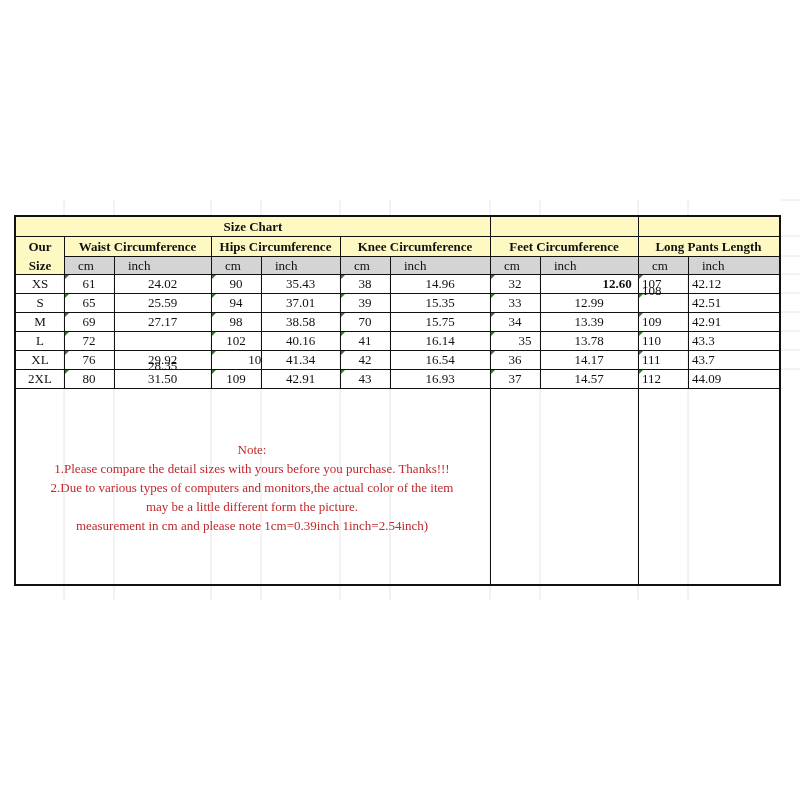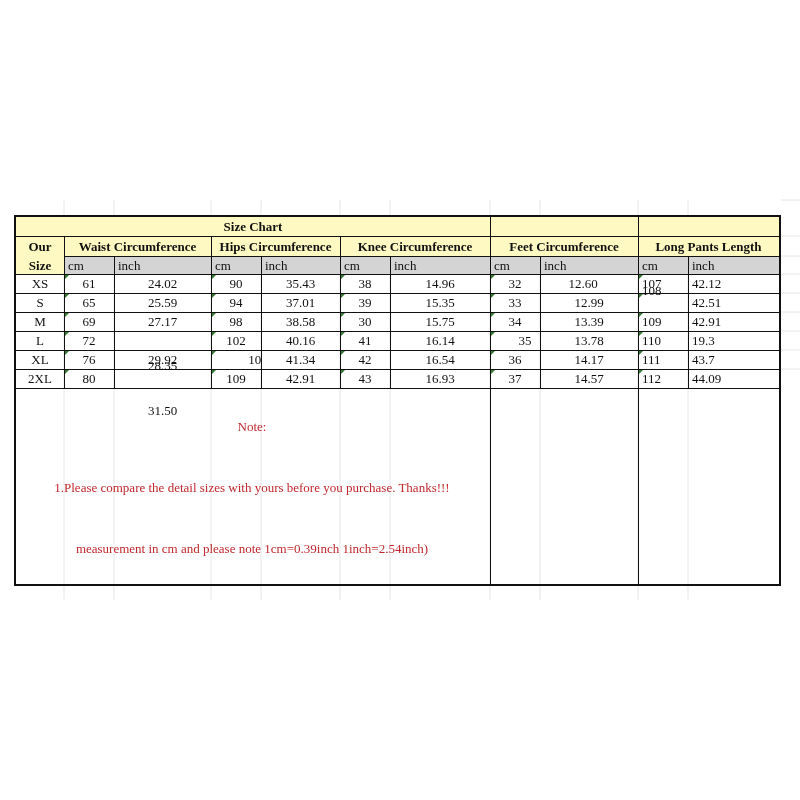--- a/index.html
+++ b/index.html
@@ -4,28 +4,28 @@
 <style>
   html, body { margin:0; padding:0; background:#ffffff; }
   body { width:800px; height:800px; position:relative; overflow:hidden;
          font-family: "Liberation Serif", "DejaVu Serif", serif; color:#111; }
   .sheet-grid { position:absolute; left:0; top:0; width:800px; height:800px; pointer-events:none; }
   .tbl { position:absolute; left:14px; top:215px; width:767px; height:371px;
          border:2px solid #111; box-sizing:border-box; }
   .cell { position:absolute; box-sizing:border-box; display:flex; align-items:center;
           font-size:13px; line-height:1; white-space:nowrap; overflow:hidden; }
   .hdr { background:#fef9c3; font-weight:bold; justify-content:center; font-size:13px; }
-  .unit { background:#d4d4d4; justify-content:flex-start; padding-left:4px; font-size:13px; }
+  .unit { background:#d4d4d4; justify-content:flex-start; padding-left:14px; font-size:13px; }
   .num { justify-content:center; }
   .left { justify-content:flex-start; padding-left:4px; }
   .vl { position:absolute; width:0; border-left:1.5px solid #111; }
   .hl { position:absolute; height:0; border-top:1.5px solid #111; }
   .note { position:absolute; left:14px; top:388px; width:476px; height:198px;
           display:flex; flex-direction:column; align-items:center; justify-content:center;
-          color:#c0282d; font-size:13px; line-height:19px; text-align:center;gap:42px; }
+          color:#c0282d; font-size:13px; line-height:19px; text-align:center; }
   .note div { white-space:nowrap; }
   .tick { position:absolute; width:0; height:0; border-top:4px solid #2f7a2f; border-right:4px solid transparent; }
 </style>
 </head>
 <body>
 
 <svg class="sheet-grid" width="800" height="800">
   <g stroke="#e6e6e6" stroke-width="1">
     <line x1="64" y1="200" x2="64" y2="600"></line>
       <line x1="114" y1="200" x2="114" y2="600"></line>
@@ -77,83 +77,85 @@
 
 <div id="rows">
     <div class="cell num" style="left: 16px; top: 274px; width: 48px; height: 19px;">XS</div>
     <div class="cell num" style="left: 64px; top: 274px; width: 50px; height: 19px;">61</div>
     <div class="cell num" style="left: 114px; top: 274px; width: 97px; height: 19px;">24.02</div>
     <div class="cell num" style="left: 211px; top: 274px; width: 50px; height: 19px;">90</div>
     <div class="cell num" style="left: 261px; top: 274px; width: 79px; height: 19px;">35.43</div>
     <div class="cell num" style="left: 340px; top: 274px; width: 50px; height: 19px;">38</div>
     <div class="cell num" style="left: 390px; top: 274px; width: 100px; height: 19px;">14.96</div>
     <div class="cell num" style="left: 490px; top: 274px; width: 50px; height: 19px;">32</div>
-    <div class="cell num" style="left: 534px; top: 274px; width: 98px; height: 19px;">12.60</div>
+    <div class="cell num" style="left: 568px; top: 274px; width: 98px; height: 19px; font-weight: bold;">12.60</div>
     <div class="cell left" style="left: 638px; top: 274px; width: 50px; height: 19px;">107</div>
     <div class="cell left" style="left: 688px; top: 274px; width: 91px; height: 19px;">42.12</div>
     <div class="cell num" style="left: 16px; top: 293px; width: 48px; height: 19px;">S</div>
     <div class="cell num" style="left: 64px; top: 293px; width: 50px; height: 19px;">65</div>
     <div class="cell num" style="left: 114px; top: 293px; width: 97px; height: 19px;">25.59</div>
     <div class="cell num" style="left: 211px; top: 293px; width: 50px; height: 19px;">94</div>
     <div class="cell num" style="left: 261px; top: 293px; width: 79px; height: 19px;">37.01</div>
     <div class="cell num" style="left: 340px; top: 293px; width: 50px; height: 19px;">39</div>
     <div class="cell num" style="left: 390px; top: 293px; width: 100px; height: 19px;">15.35</div>
     <div class="cell num" style="left: 490px; top: 293px; width: 50px; height: 19px;">33</div>
     <div class="cell num" style="left: 540px; top: 293px; width: 98px; height: 19px;">12.99</div>
     <div class="cell left" style="left: 638px; top: 281px; width: 50px; height: 19px;">108</div>
     <div class="cell left" style="left: 688px; top: 293px; width: 91px; height: 19px;">42.51</div>
     <div class="cell num" style="left: 16px; top: 312px; width: 48px; height: 19px;">M</div>
     <div class="cell num" style="left: 64px; top: 312px; width: 50px; height: 19px;">69</div>
     <div class="cell num" style="left: 114px; top: 312px; width: 97px; height: 19px;">27.17</div>
     <div class="cell num" style="left: 211px; top: 312px; width: 50px; height: 19px;">98</div>
     <div class="cell num" style="left: 261px; top: 312px; width: 79px; height: 19px;">38.58</div>
-    <div class="cell num" style="left: 340px; top: 312px; width: 50px; height: 19px;">30</div>
+    <div class="cell num" style="left: 340px; top: 312px; width: 50px; height: 19px;">70</div>
     <div class="cell num" style="left: 390px; top: 312px; width: 100px; height: 19px;">15.75</div>
     <div class="cell num" style="left: 490px; top: 312px; width: 50px; height: 19px;">34</div>
     <div class="cell num" style="left: 540px; top: 312px; width: 98px; height: 19px;">13.39</div>
     <div class="cell left" style="left: 638px; top: 312px; width: 50px; height: 19px;">109</div>
     <div class="cell left" style="left: 688px; top: 312px; width: 91px; height: 19px;">42.91</div>
     <div class="cell num" style="left: 16px; top: 331px; width: 48px; height: 19px;">L</div>
     <div class="cell num" style="left: 64px; top: 331px; width: 50px; height: 19px;">72</div>
     <div class="cell num" style="left: 114px; top: 331px; width: 97px; height: 19px; margin-top: 25px;">28.35</div>
     <div class="cell num" style="left: 211px; top: 331px; width: 50px; height: 19px;">102</div>
     <div class="cell num" style="left: 261px; top: 331px; width: 79px; height: 19px;">40.16</div>
     <div class="cell num" style="left: 340px; top: 331px; width: 50px; height: 19px;">41</div>
     <div class="cell num" style="left: 390px; top: 331px; width: 100px; height: 19px;">16.14</div>
     <div class="cell num" style="left: 490px; top: 331px; width: 50px; height: 19px; padding-left: 20px;">35</div>
     <div class="cell num" style="left: 540px; top: 331px; width: 98px; height: 19px;">13.78</div>
     <div class="cell left" style="left: 638px; top: 331px; width: 50px; height: 19px;">110</div>
-    <div class="cell left" style="left: 688px; top: 331px; width: 91px; height: 19px;">19.3</div>
+    <div class="cell left" style="left: 688px; top: 331px; width: 91px; height: 19px;">43.3</div>
     <div class="cell num" style="left: 16px; top: 350px; width: 48px; height: 19px;">XL</div>
     <div class="cell num" style="left: 64px; top: 350px; width: 50px; height: 19px;">76</div>
     <div class="cell num" style="left: 114px; top: 350px; width: 97px; height: 19px;">29.92</div>
     <div class="cell num" style="left: 211px; top: 350px; width: 50px; height: 19px; padding-left: 44px;">105</div>
     <div class="cell num" style="left: 261px; top: 350px; width: 79px; height: 19px;">41.34</div>
     <div class="cell num" style="left: 340px; top: 350px; width: 50px; height: 19px; text-align: right;">42</div>
     <div class="cell num" style="left: 390px; top: 350px; width: 100px; height: 19px;">16.54</div>
     <div class="cell num" style="left: 490px; top: 350px; width: 50px; height: 19px;">36</div>
     <div class="cell num" style="left: 540px; top: 350px; width: 98px; height: 19px;">14.17</div>
     <div class="cell left" style="left: 638px; top: 350px; width: 50px; height: 19px;">111</div>
     <div class="cell left" style="left: 688px; top: 350px; width: 91px; height: 19px;">43.7</div>
     <div class="cell num" style="left: 16px; top: 369px; width: 48px; height: 19px;">2XL</div>
     <div class="cell num" style="left: 64px; top: 369px; width: 50px; height: 19px;">80</div>
-    <div class="cell num" style="left: 114px; top: 369px; width: 97px; height: 19px; margin-top: 32px;">31.50</div>
+    <div class="cell num" style="left: 114px; top: 369px; width: 97px; height: 19px;">31.50</div>
     <div class="cell num" style="left: 211px; top: 369px; width: 50px; height: 19px;">109</div>
     <div class="cell num" style="left: 261px; top: 369px; width: 79px; height: 19px;">42.91</div>
     <div class="cell num" style="left: 340px; top: 369px; width: 50px; height: 19px;">43</div>
     <div class="cell num" style="left: 390px; top: 369px; width: 100px; height: 19px;">16.93</div>
     <div class="cell num" style="left: 490px; top: 369px; width: 50px; height: 19px;">37</div>
     <div class="cell num" style="left: 540px; top: 369px; width: 98px; height: 19px;">14.57</div>
     <div class="cell left" style="left: 638px; top: 369px; width: 50px; height: 19px;">112</div>
     <div class="cell left" style="left: 688px; top: 369px; width: 91px; height: 19px;">44.09</div>
   </div>
 
 <div class="note">
   <div>Note:</div>
   <div>1.Please compare the detail sizes with yours before you purchase. Thanks!!!</div>
+  <div>2.Due to various types of computers and monitors,the actual color of the item</div>
+  <div>may be a little different form the picture.</div>
   <div>measurement in cm and please note 1cm=0.39inch 1inch=2.54inch)</div>
 </div>
 
 <div id="lines">
     <div class="vl" style="left: 490px; top: 215px; height: 371px;"></div>
     <div class="vl" style="left: 638px; top: 215px; height: 371px;"></div>
     <div class="vl" style="left: 64px; top: 236px; height: 152px;"></div>
     <div class="vl" style="left: 211px; top: 236px; height: 152px;"></div>
     <div class="vl" style="left: 340px; top: 236px; height: 152px;"></div>
     <div class="vl" style="left: 114px; top: 256px; height: 132px;"></div>

